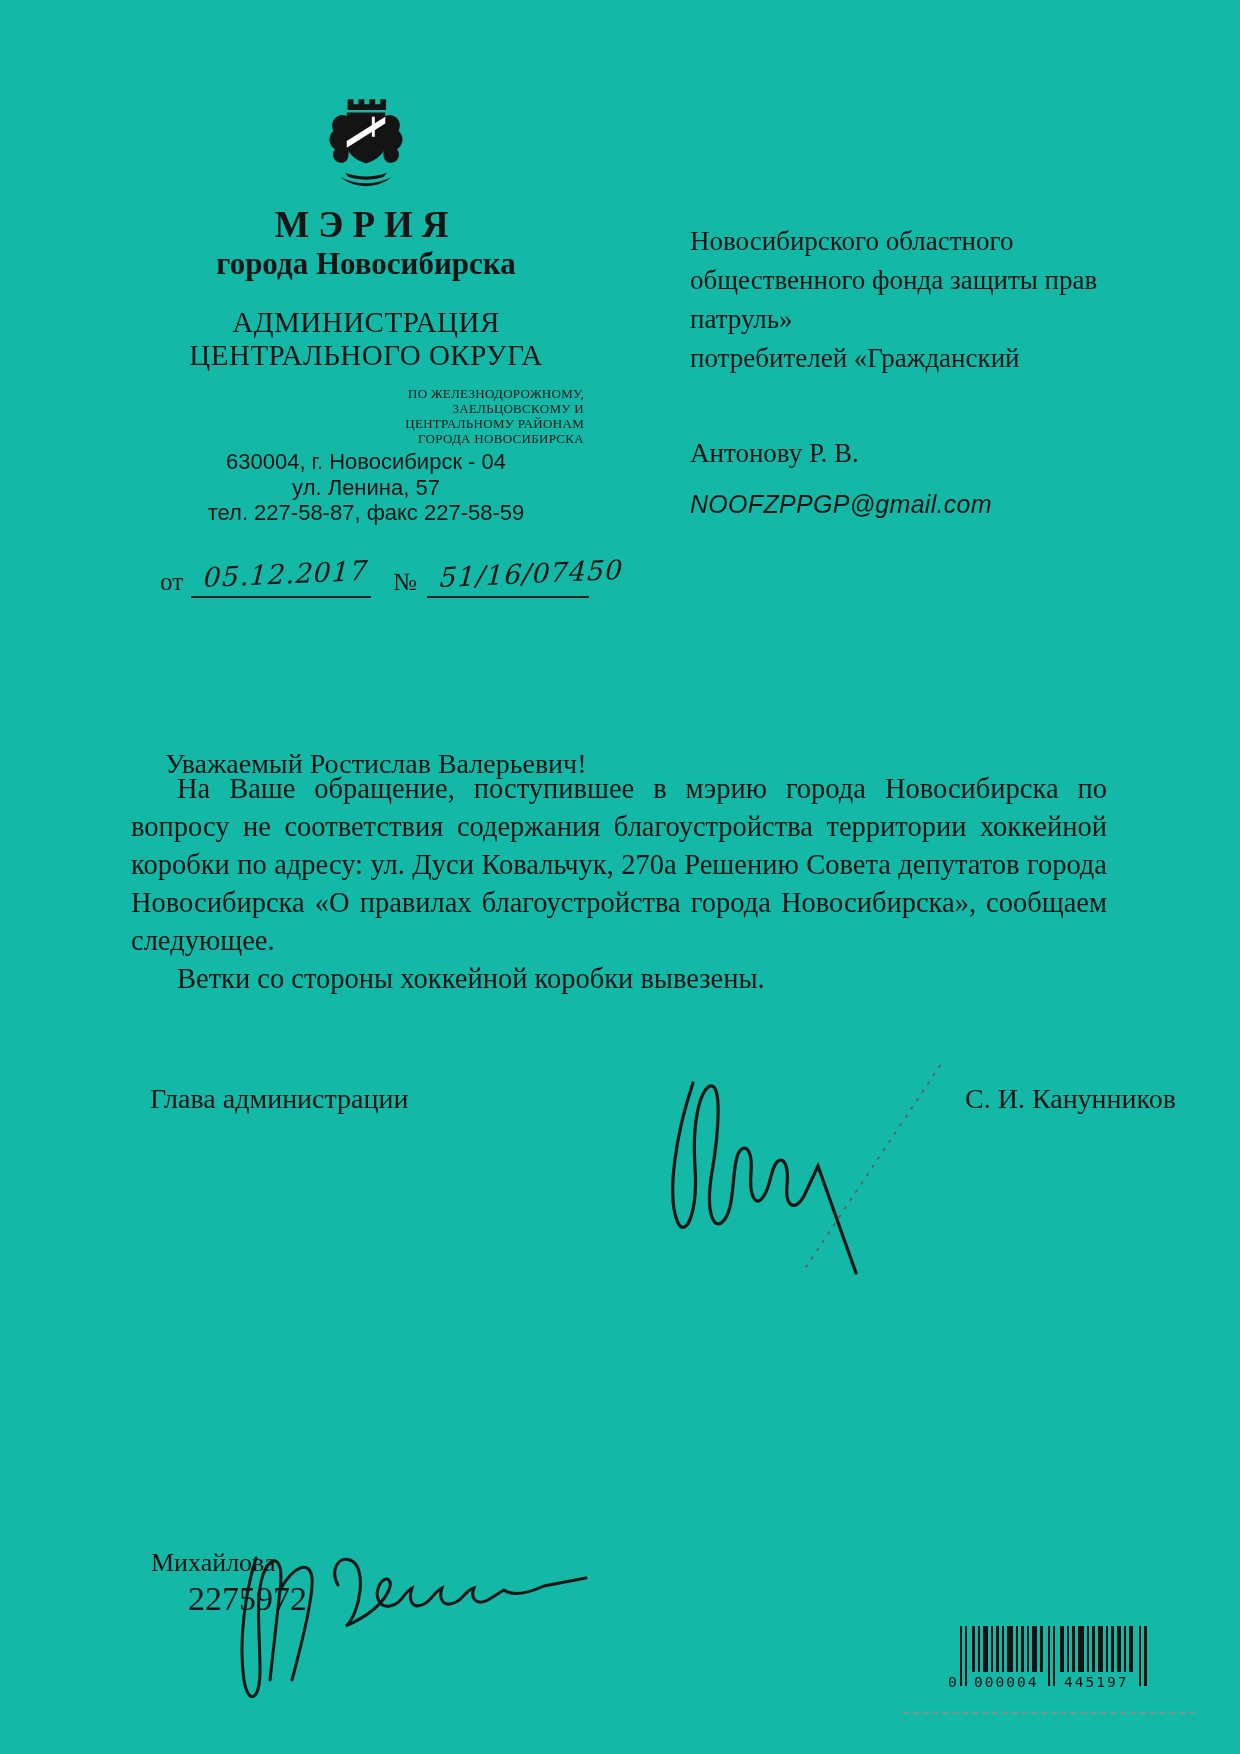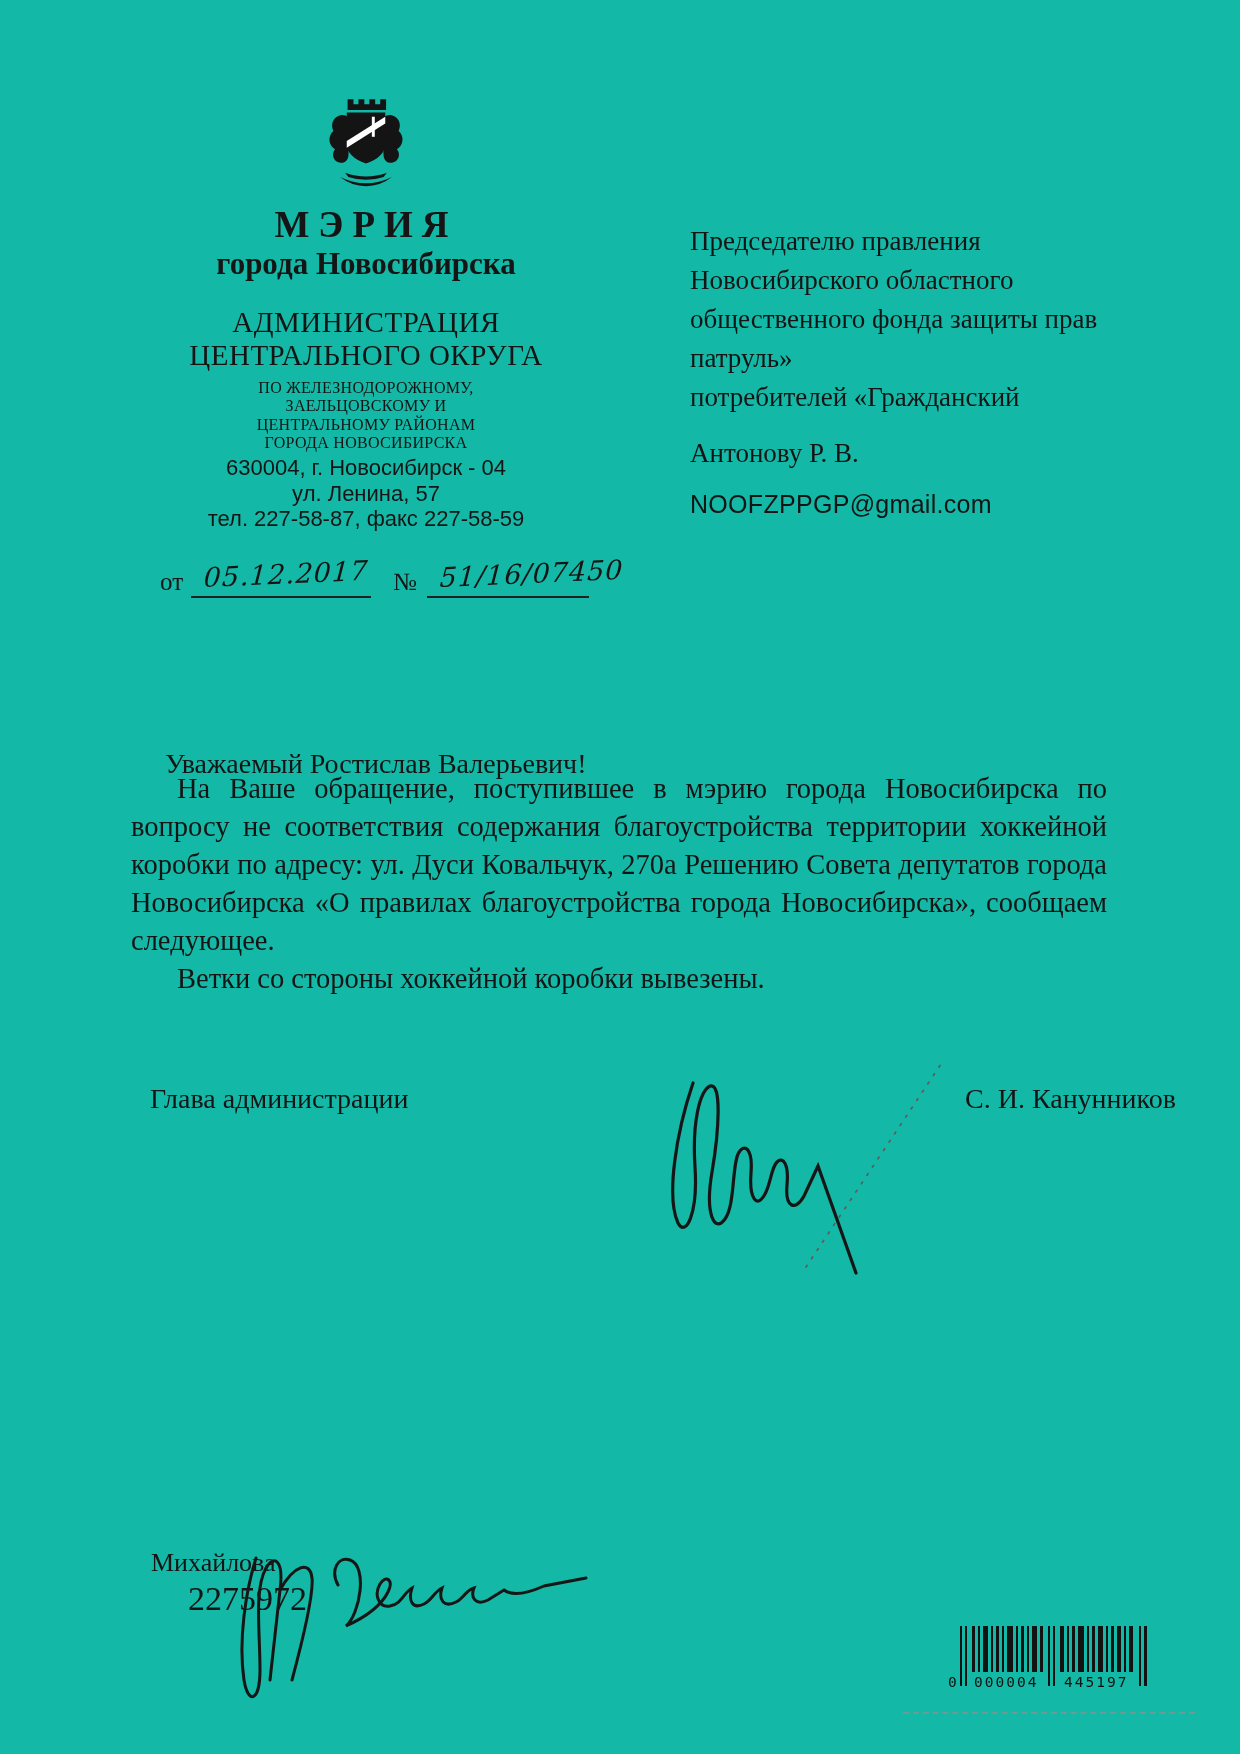--- a/index.html
+++ b/index.html
@@ -14,21 +14,21 @@
   }
   
   .letterhead{
     position:absolute;left:148px;top:96px;width:436px;
     text-align:center;
   }
   .emblem{display:block;margin:0 auto;}
   .org1{font-size:37px;font-weight:bold;letter-spacing:9px;margin-top:10px;line-height:1.05;}
   .org2{font-size:31px;font-weight:bold;line-height:1.2;}
   .division{margin-top:24px;font-size:29px;line-height:1.14;letter-spacing:0.5px;}
-  .districts{margin-top:7px;font-size:16px;line-height:1.14;letter-spacing:0.3px;}
+  .districts{margin-top:15px;font-size:13px;line-height:1.14;letter-spacing:0.3px;text-align:right;}
   .addr{margin-top:3px;font-family:"Liberation Sans", sans-serif;font-size:22px;line-height:1.16;}
   
   .ref-row{
     position:absolute;left:160px;top:556px;width:440px;
     display:flex;align-items:flex-end;font-size:25px;
   }
   .ref-label{padding-bottom:2px;}
   .hand-line{position:relative;border-bottom:2px solid #222;height:40px;}
   .hand-line.date{width:180px;margin-left:8px;}
   .hand-line.num{width:162px;margin-left:10px;}
@@ -44,21 +44,21 @@
   }
   .reply-row span{margin-right:10px;}
   
   .recipient{
     position:absolute;left:690px;top:222px;width:420px;
     font-size:27px;line-height:39px;
   }
   .recipient-name{position:absolute;left:690px;top:438px;font-size:27px;}
   .recipient-email{
     position:absolute;left:690px;top:490px;
-    font-family:"Liberation Sans", sans-serif;
+    font-family:"Liberation Sans", sans-serif;font-style:italic;
     font-size:25px;letter-spacing:0.3px;
   }
   
   .salutation{
     position:absolute;left:165px;top:748px;width:975px;
     font-size:28px;
   }
   .body-text{
     position:absolute;left:131px;top:770px;width:976px;
     font-size:28.5px;line-height:38px;text-align:justify;
@@ -125,21 +125,20 @@
       <span class="handwritten">05.12.2017</span>
     </span>
     <span class="ref-num-label">№</span>
     <span class="hand-line num">
       <span class="handwritten">51/16/07450</span>
     </span>
   </div>
 
 
   <div class="recipient">
-    <div>Председателю правления</div>
     <div>Новосибирского областного</div>
     <div>общественного фонда защиты прав</div>
     <div>патруль»</div>
     <div>потребителей «Гражданский</div>
   </div>
   <div class="recipient-name">Антонову Р. В.</div>
   <div class="recipient-email">NOOFZPPGP@gmail.com</div>
 
   <div class="salutation">Уважаемый Ростислав Валерьевич!</div>
   <div class="body-text">

